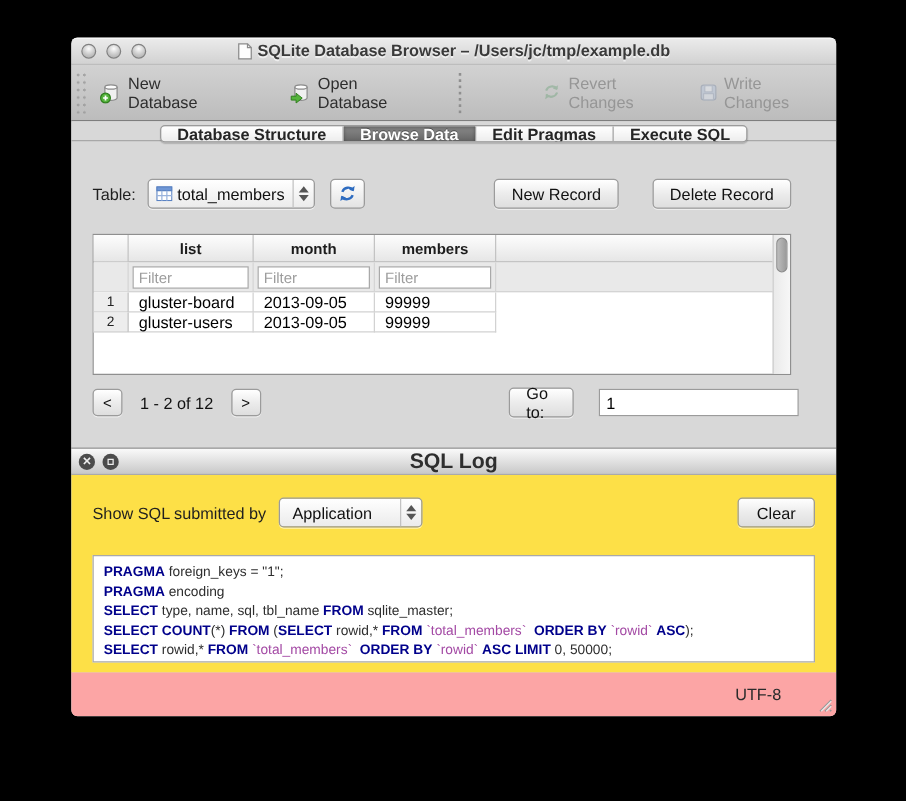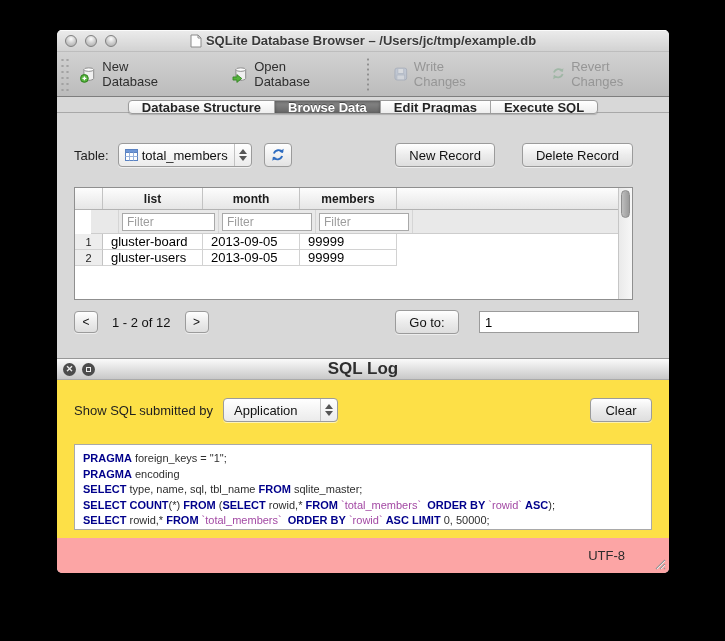--- a/index.html
+++ b/index.html
@@ -54,21 +54,21 @@
     box-shadow:0 1px 0 rgba(255,255,255,.55);}
   .spacer{flex:1;}
   
   .grid{margin:18px 36px 0 17px;height:113px;border:1px solid #8f8f8f;background:#fff;
     display:flex;flex-direction:column;position:relative;padding-right:14px;}
   .g-row{display:flex;}
   .g-head{flex:0 0 22px;background:linear-gradient(#fdfdfd,#e6e6e6);border-bottom:1px solid #b3b3b3;justify-content:space-between;}
   .g-hcell{display:flex;align-items:center;justify-content:center;font-size:12px;font-weight:bold;color:#1c1c1c;
     border-right:1px solid #c3c3c3;}
   .g-corner{width:28px;border-right:1px solid #c3c3c3;background:linear-gradient(#fdfdfd,#e6e6e6);}
-  .g-filter{flex:0 0 24px;background:#e9e9e9;border-bottom:1px solid #cdcdcd;margin-left:16px;}
+  .g-filter{flex:0 0 24px;background:#e9e9e9;border-bottom:1px solid #cdcdcd;}
   .g-fnum{width:28px;background:#e9e9e9;border-right:1px solid #d5d5d5;}
   .g-fcell{border-right:1px solid #d5d5d5;display:flex;align-items:center;}
   .g-fcell input{width:calc(100% - 6px);height:18px;margin:0 3px;border:1px solid #a9a9a9;font-size:12px;
     padding:0 4px;color:#333;background:#fff;}
   .g-fcell input::placeholder{color:#9d9d9d;}
   .g-drow{flex:0 0 32px;background:#fff;}
   .g-num{width:28px;background:#ededed;border-right:1px solid #c3c3c3;border-bottom:1px solid #d2d2d2;
     display:flex;align-items:center;justify-content:center;font-size:11px;color:#222;}
   .g-cell{display:flex;align-items:center;padding-left:8px;font-size:13px;color:#000;
     border-right:1px solid #d2d2d2;border-bottom:1px solid #d2d2d2;}
@@ -137,36 +137,36 @@
       </div>
       <div class="tbtn" style="margin-left:34px">
         <svg width="18" height="17" viewBox="0 0 18 17">
           <path d="M4 3.5 v9 c0 1.2 3 2 5 2 s5 -.8 5 -2 v-9" fill="#f0f0f0" stroke="#8a8a8a"></path>
           <ellipse cx="9" cy="3.5" rx="5" ry="1.8" fill="#fcfcfc" stroke="#8a8a8a"></ellipse>
           <path d="M1 11 h4 v-2.4 l5 4 -5 4 v-2.4 h-4 z" fill="#55b43c" stroke="#2e7d1d" stroke-width=".8"></path>
         </svg>
         <span>Open Database</span>
       </div>
       <div class="tsep"></div>
-      <div class="tbtn disabled">
-        <svg width="16" height="16" viewBox="0 0 16 16">
-          <rect x="2" y="2" width="12" height="12" rx="2" fill="#b9c7de" stroke="#8a97ad"></rect>
-          <rect x="5" y="2.5" width="6" height="5" fill="#e8edf5" stroke="#9aa7bd" stroke-width=".8"></rect>
-          <rect x="4" y="9" width="8" height="5" fill="#dde4ef" stroke="#9aa7bd" stroke-width=".8"></rect>
-        </svg>
-        <span>Write Changes</span>
-      </div>
       <div class="tbtn disabled" style="margin-left:40px">
         <svg width="17" height="16" viewBox="0 0 17 16">
           <path d="M13 5 a5.2 5.2 0 0 0 -9 1.5" fill="none" stroke="#7ba886" stroke-width="1.8"></path>
           <path d="M4 9.5 a5.2 5.2 0 0 0 9 -1.5" fill="none" stroke="#7ba886" stroke-width="1.8"></path>
           <path d="M13.8 2 l-.8 4 -3.6 -1.2 z" fill="#7ba886"></path>
           <path d="M3.2 13.5 l.8 -4 3.6 1.2 z" fill="#7ba886"></path>
         </svg>
         <span>Revert Changes</span>
+      </div>
+      <div class="tbtn disabled">
+        <svg width="16" height="16" viewBox="0 0 16 16">
+          <rect x="2" y="2" width="12" height="12" rx="2" fill="#b9c7de" stroke="#8a97ad"></rect>
+          <rect x="5" y="2.5" width="6" height="5" fill="#e8edf5" stroke="#9aa7bd" stroke-width=".8"></rect>
+          <rect x="4" y="9" width="8" height="5" fill="#dde4ef" stroke="#9aa7bd" stroke-width=".8"></rect>
+        </svg>
+        <span>Write Changes</span>
       </div>
     </div>
 
     <div class="browse">
 
       <div class="seg-wrap">
         <div class="seg-line"></div>
         <div class="segmented">
           <div class="seg">Database Structure</div>
           <div class="seg active">Browse Data</div>
@@ -243,21 +243,21 @@
         <div class="g-scrollbar">
           <div class="g-thumb"></div>
         </div>
       </div>
 
       <div class="pag-row">
         <div class="btn nav-btn">&lt;</div>
         <span class="range">1 - 2 of 12</span>
         <div class="btn nav-btn">&gt;</div>
         <span class="spacer"></span>
-        <div class="btn" style="width:64px">Go to:</div>
+        <div class="btn" style="width:52px">Go to:</div>
         <input class="goto-input" style="margin-left: 20px;" value="1">
       </div>
     </div>
 
     <div class="dock-head">
       <div class="dock-btn">✕</div>
       <div class="dock-btn">
           <span class="float-sq"></span>
         </div>
       <span class="dock-title">SQL Log</span>

